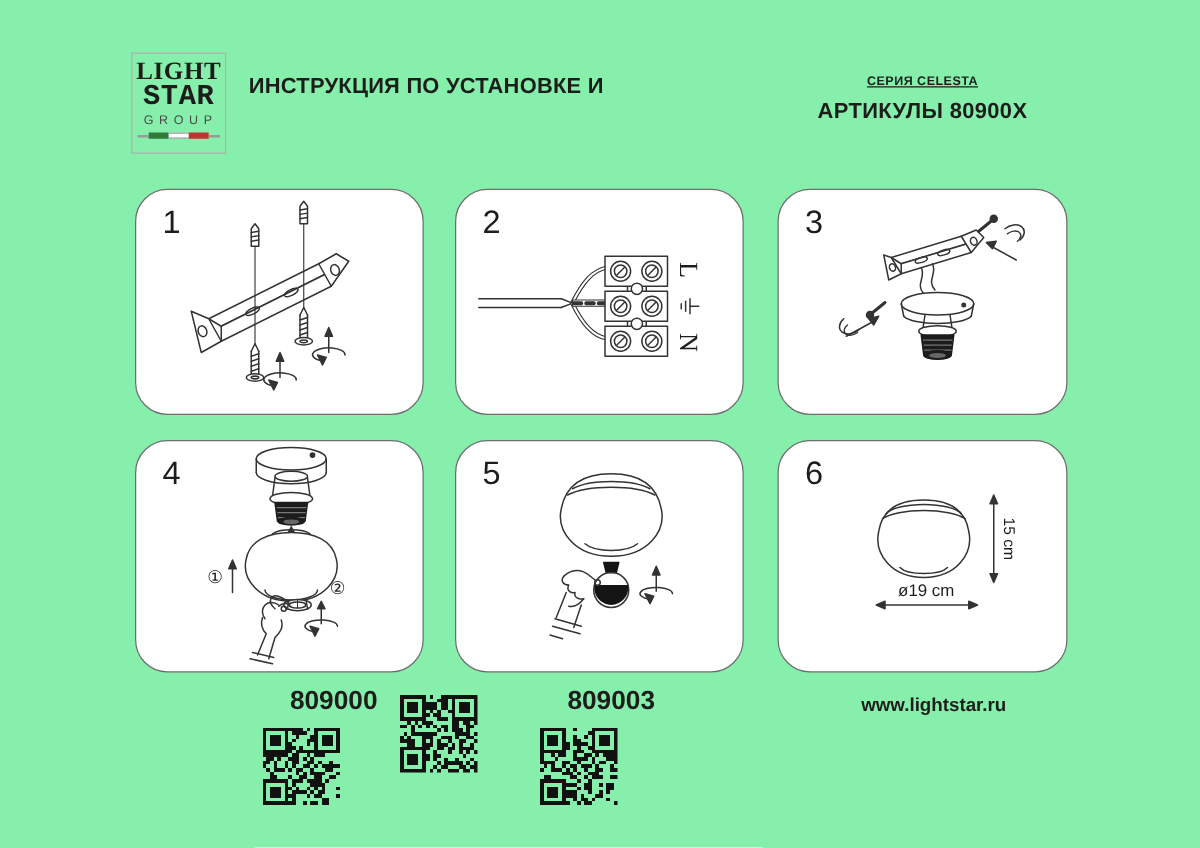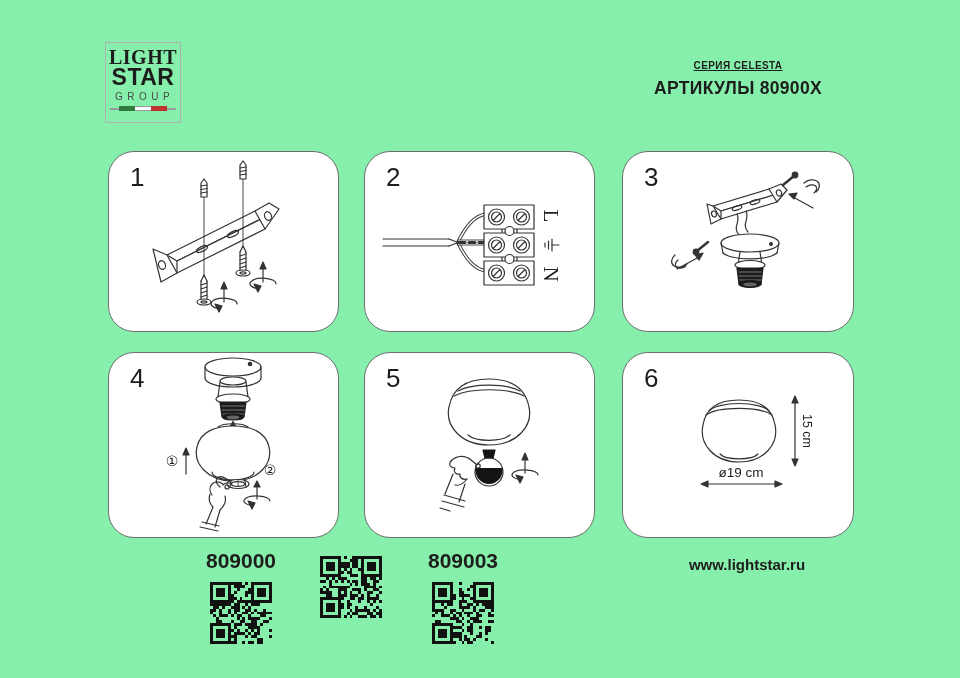--- a/index.html
+++ b/index.html
@@ -2,21 +2,21 @@
 <html><head>
 <meta charset="utf-8">
 <style>
   html,body{margin:0;padding:0;background:#fff;}
   .page{position:relative;width:960px;height:678px;background:#86efac;overflow:hidden;
         font-family:"Liberation Sans",sans-serif;color:#1d1d1b;}
   
   .logo-box{position:absolute;left:105px;top:42px;width:76px;height:81px;
             border:1px solid #b0b0b0;box-sizing:border-box;text-align:center;padding-top:5px;}
   .logo-w1{font-family:"Liberation Serif",serif;font-weight:bold;font-size:20px;line-height:19px;letter-spacing:.5px;}
-  .logo-w2{font-family:Liberation Sans, sans-serif;font-weight:bold;font-size:23px;line-height:21px;letter-spacing:.5px;}
+  .logo-w2{font-family:Liberation Mono, monospace;font-weight:bold;font-size:23px;line-height:21px;letter-spacing:.5px;}
   .logo-w3{font-size:10px;letter-spacing:4.5px;color:#4a4a4a;margin-top:3px;margin-left:3px;}
   .logo-flag{display:flex;align-items:center;margin:4px 4px 0 4px;height:5px;}
   .lf-gray{flex:0.55;height:2px;background:#9a9a9a;}
   .lf-green{flex:1;height:5px;background:#2f7a3d;}
   .lf-white{flex:1;height:3px;background:#fff;border-top:1px solid #9a9a9a;border-bottom:1px solid #9a9a9a;}
   .lf-red{flex:1;height:5px;background:#bf3430;}
   .doc-title{position:absolute;left:199px;top:56px;font-weight:bold;font-size:17.5px;line-height:24px;letter-spacing:.2px;}
   .head-right{position:absolute;left:618px;top:60px;width:240px;text-align:center;}
   .series{font-weight:bold;font-size:10px;letter-spacing:.4px;text-decoration:underline;}
   .articles-heading{font-weight:bold;font-size:17.5px;margin-top:7px;letter-spacing:.3px;}
@@ -33,21 +33,21 @@
   .sk{stroke:#333;fill:none;stroke-width:1.2;stroke-linecap:round;stroke-linejoin:round;}
   .fillw{fill:#fff;}
   .filld{fill:#1c1c1c;stroke:#1c1c1c;}
   text.tserif{font-family:"Liberation Serif",serif;font-size:21px;fill:#1d1d1b;}
   text.dim{font-family:"Liberation Sans",sans-serif;font-size:12.5px;fill:#1d1d1b;}
   text.dim2{font-family:"Liberation Sans",sans-serif;font-size:13.5px;fill:#1d1d1b;}
   text.marker{font-family:"DejaVu Sans",sans-serif;font-size:14px;fill:#1d1d1b;}
   
   .article-block{position:absolute;top:548px;width:122px;text-align:center;}
   .ab1{left:180px;} .ab2{left:290px;} .ab3{left:402px;}
-  .article-code{font-weight:bold;font-size:21px;line-height:26px;}
+  .article-code{font-weight:bold;font-size:21px;line-height:26px;text-align:right;}
   .qr{display:block;margin:8px auto 0 auto;}
   .website{position:absolute;left:620px;top:556px;width:254px;text-align:center;
            font-weight:bold;font-size:15px;}
 </style>
 </head>
 <body>
 
 <div class="page">
 
   <div class="logo-box">
@@ -57,20 +57,21 @@
     <div class="logo-flag">
       <div class="lf-gray"></div>
       <div class="lf-green"></div>
       <div class="lf-white"></div>
       <div class="lf-red"></div>
       <div class="lf-gray"></div>
     </div>
   </div>
 
   <div class="doc-title">
+    <div>ИНСТРУКЦИЯ ПО УСТАНОВКЕ И</div>
   </div>
 
   <div class="head-right">
     <div class="series">СЕРИЯ CELESTA</div>
     <div class="articles-heading">АРТИКУЛЫ 80900X</div>
   </div>
 
   <div class="panel p1">
     <div class="step-num">1</div>
     <svg width="231" height="181" viewBox="0 0 231 181">

